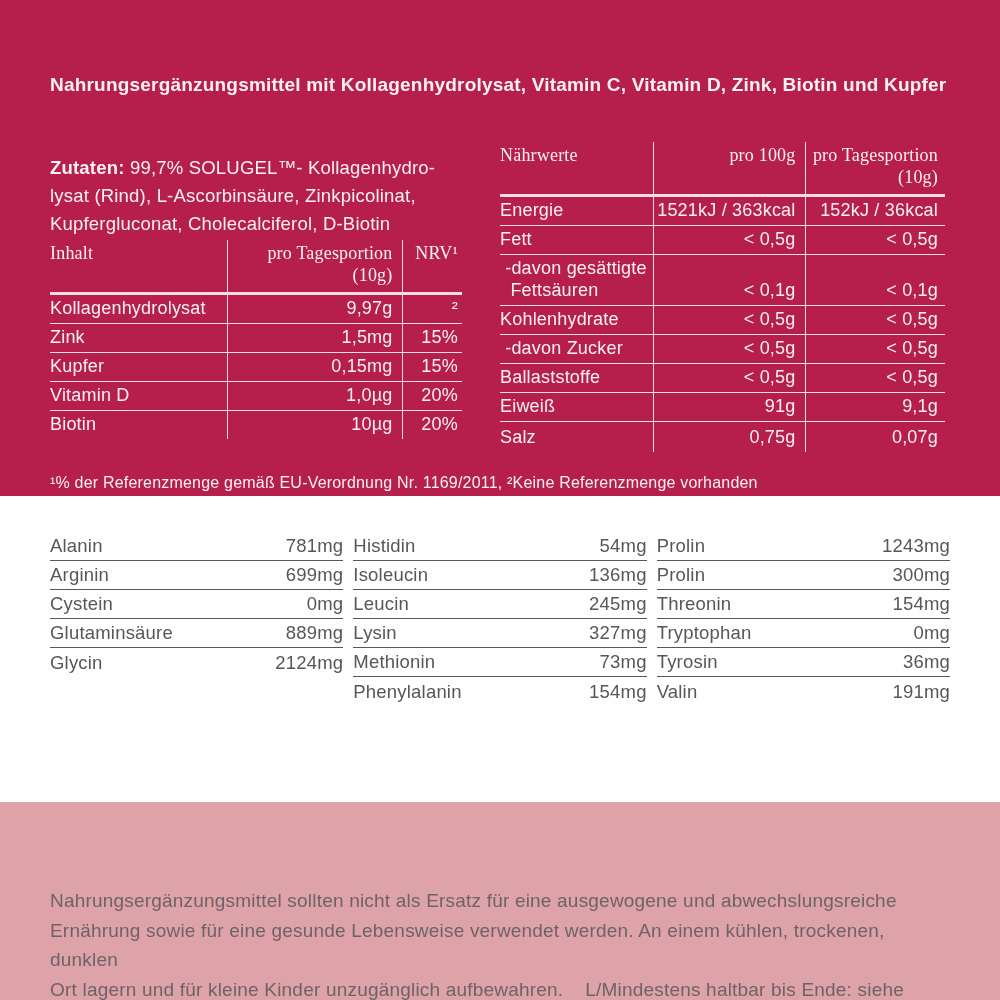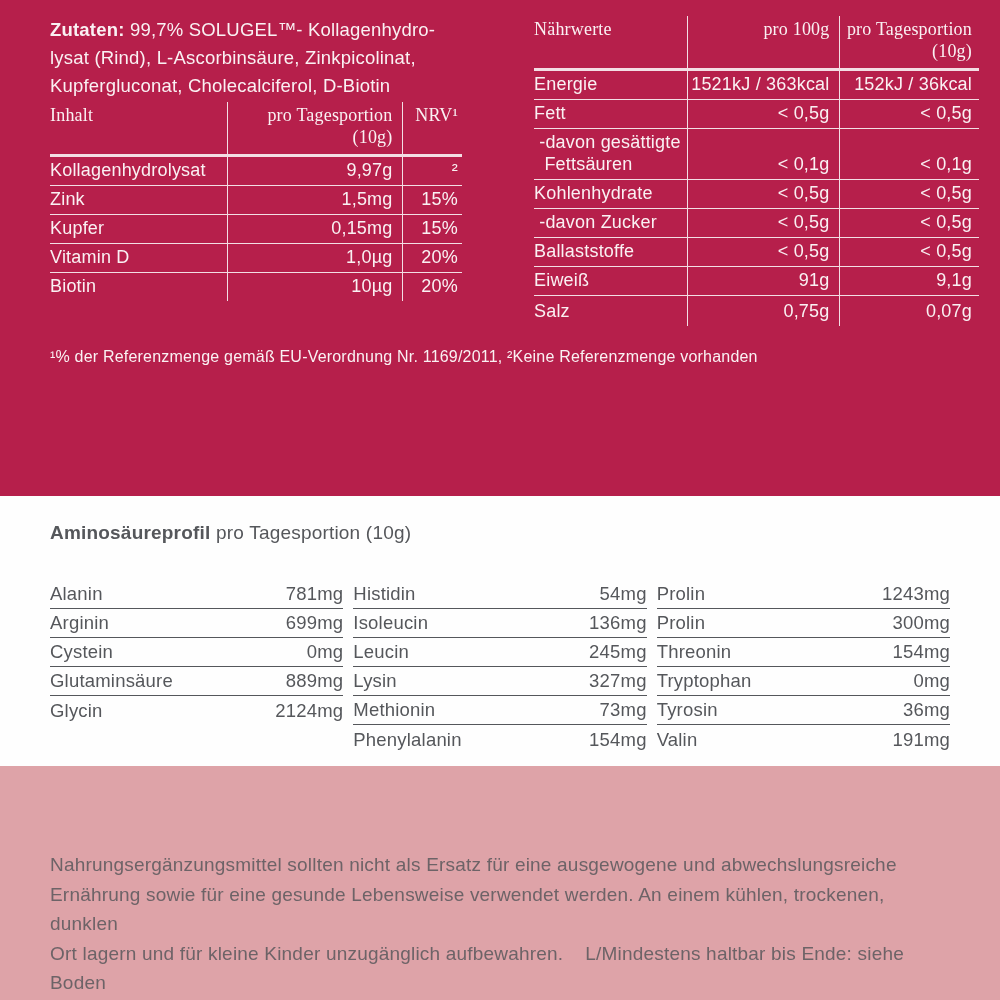--- a/index.html
+++ b/index.html
@@ -25,21 +25,21 @@
     color:var(--light);
     padding:0 50px;
     overflow:hidden;
   }
   .title{
     padding-top:74px;
     font-size:19px;
     font-weight:bold;
     white-space:nowrap;
   }
-  .cols{ display:flex; align-items:flex-start; margin-top:16px;gap:34px; }
+  .cols{ display:flex; align-items:center; margin-top:46px; }
   .left-col{ width:412px; }
   .right-col{ width:445px; margin-left:38px; }
   .ingredients{
     font-size:18.5px;
     line-height:28px;
   }
   .ingredients .ing-text{ white-space:pre-line; }
   .ingredients b{ font-weight:bold; }
 
   table.t{
@@ -123,20 +123,21 @@
     color:var(--pink-text);
     white-space:pre-line;
     max-width:905px;
     margin-top:42px;
   }
 </style>
 </head>
 <body>
 
 <div class="sec-top">
+  <div class="title">Nahrungsergänzungsmittel mit Kollagenhydrolysat, Vitamin C, Vitamin D, Zink, Biotin und Kupfer</div>
 
   <div class="cols">
     <div class="left-col">
       <div class="ingredients"><b>Zutaten:</b> <span class="ing-text">99,7% SOLUGEL™- Kollagenhydro-
 lysat (Rind), L-Ascorbinsäure, Zinkpicolinat,
 Kupfergluconat, Cholecalciferol, D-Biotin</span></div>
 
       <table class="t inhalt">
         <colgroup>
             <col style="width:177px">
@@ -240,21 +241,20 @@
           </tr>
         </tbody>
       </table>
     </div>
   </div>
 
   <div class="footnote">¹% der Referenzmenge gemäß EU-Verordnung Nr. 1169/2011, ²Keine Referenzmenge vorhanden</div>
 </div>
 
 <div class="sec-mid">
-  <div class="amino-title"><b>Aminosäureprofil</b><span> pro Tagesportion (10g)</span></div>
 
   <div class="amino-grid">
     <div class="amino-col">
       <div class="amino-row">
           <span>Alanin</span>
           <span>781mg</span>
         </div>
       <div class="amino-row">
           <span>Arginin</span>
           <span>699mg</span>

